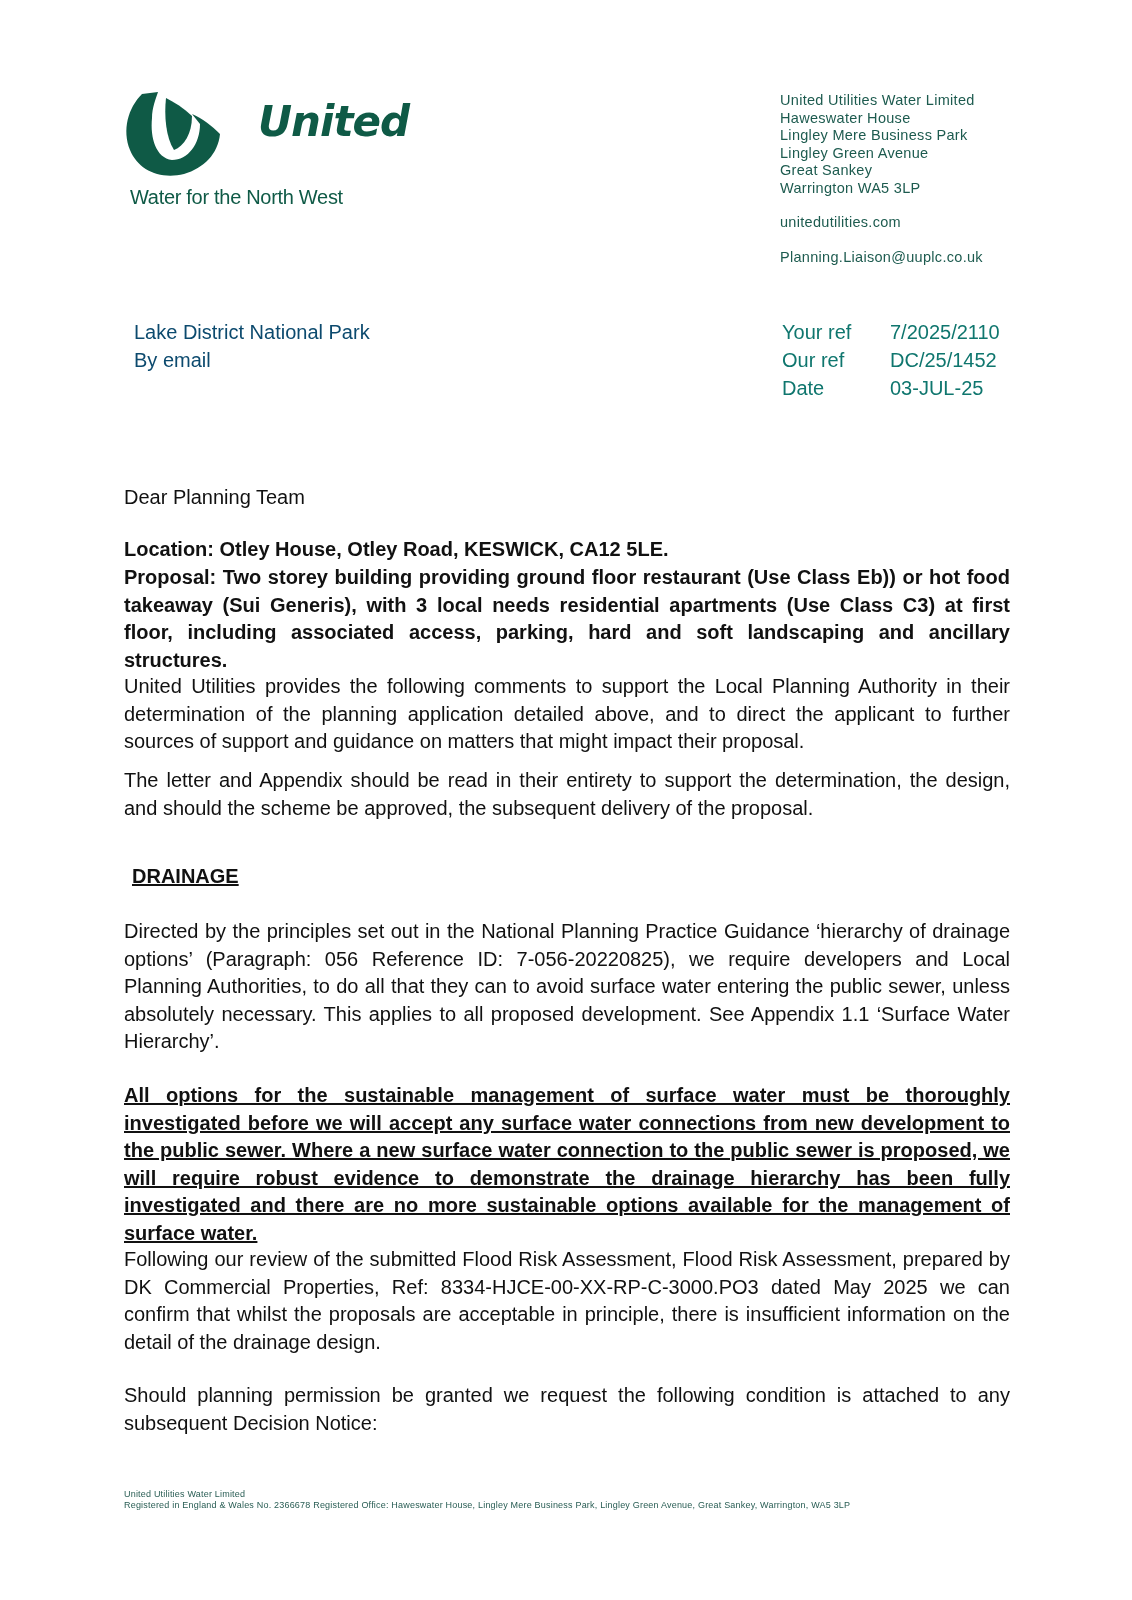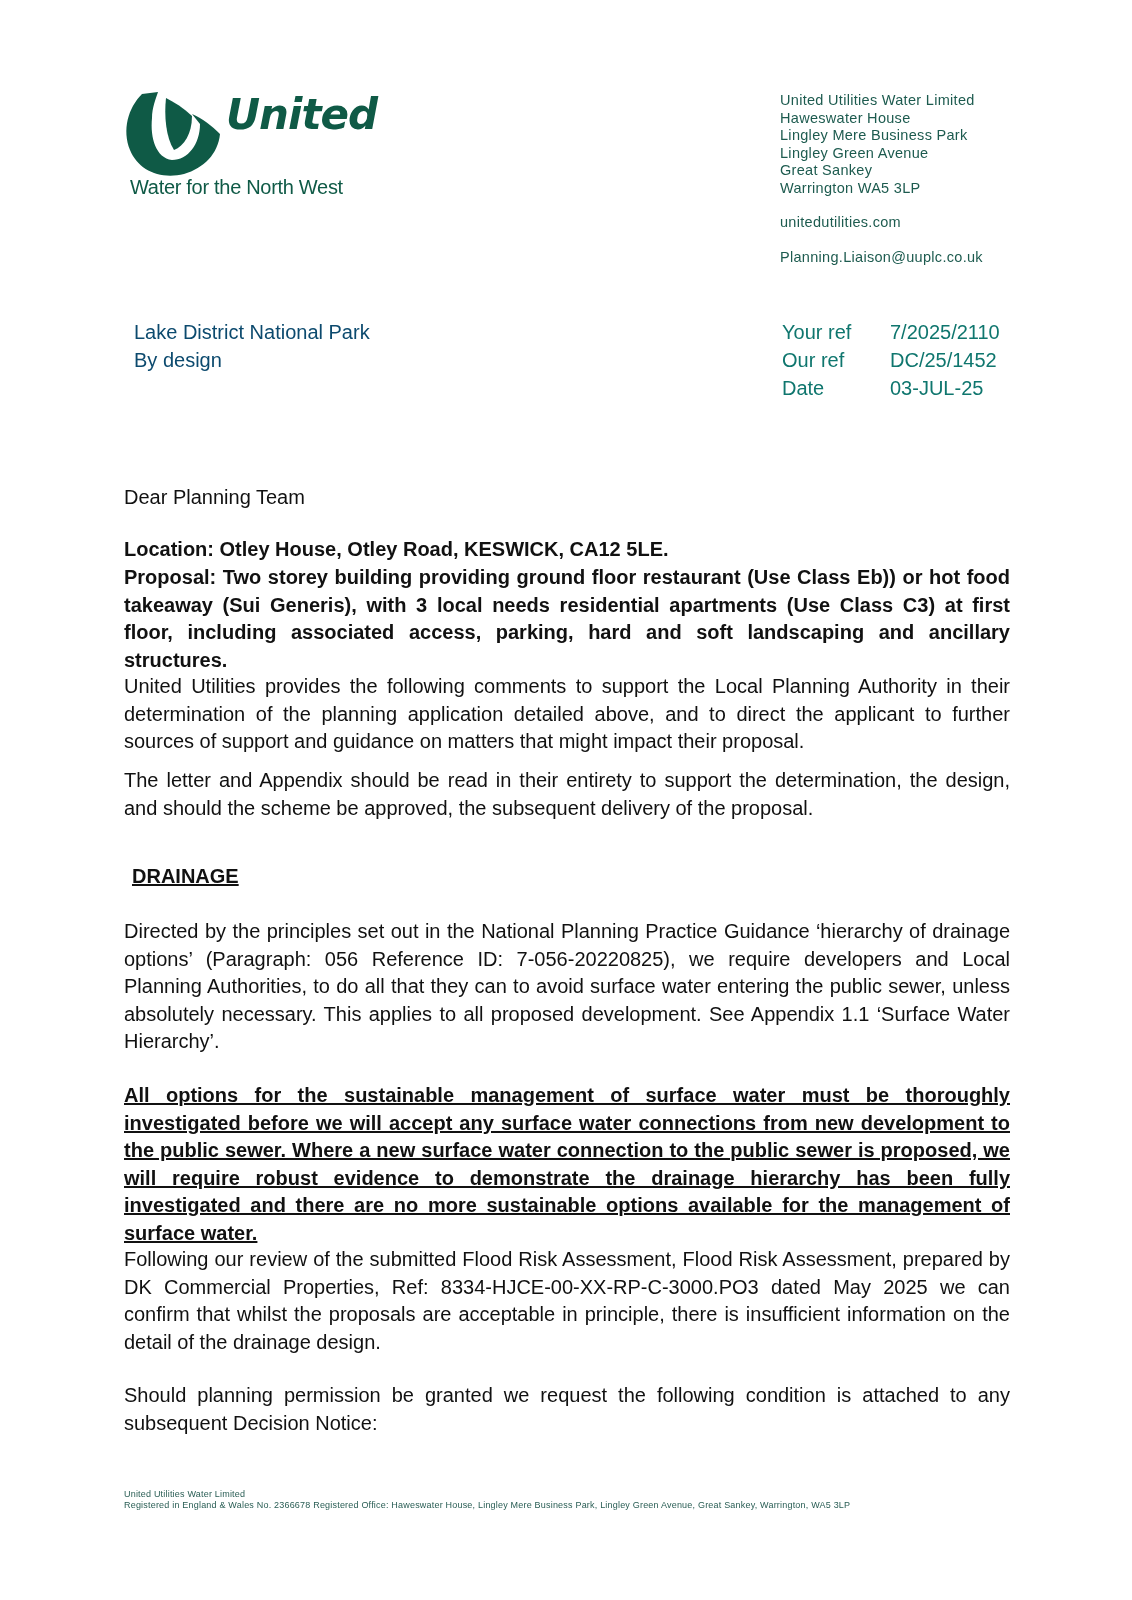--- a/index.html
+++ b/index.html
@@ -31,26 +31,26 @@
     }
     .logo-word {
       position: absolute;
       left: 104px;
       font-family: "DejaVu Sans", sans-serif;
       font-style: italic;
       font-weight: bold;
       color: #0f5a46;
       letter-spacing: -1px;
     }
-    .logo-word.w1 { top: 4px; font-size: 42px; line-height: 46px; }
+    .logo-word.w1 { top: 11px; font-size: 42px; line-height: 46px; margin-left: 32px; }
     .logo-word.w2 { top: 40px; font-size: 42px; line-height: 46px; }
     .logo-tag {
       position: absolute;
       left: 8px;
-      top: 88px;
+      top: 98px;
       font-family: "Liberation Sans", sans-serif;
       font-size: 20px;
       color: #0f5a46;
       letter-spacing: -0.3px;
       white-space: nowrap;
     }
     .sender {
       position: absolute;
       left: 780px;
       top: 92px;
@@ -136,21 +136,21 @@
   <span class="line">Lingley Mere Business Park</span>
   <span class="line">Lingley Green Avenue</span>
   <span class="line">Great Sankey</span>
   <span class="line">Warrington WA5 3LP</span>
   <span class="line web">unitedutilities.com</span>
   <span class="line email">Planning.Liaison@uuplc.co.uk</span>
 </div>
 
 <div class="recipient">
   <span class="line">Lake District National Park</span>
-  <span class="line">By design</span>
+  <span class="line">By email</span>
 </div>
 
 <div class="refs">
   <div class="row">
     <span class="lbl">Your ref</span>
     <span>7/2025/2110</span>
   </div>
   <div class="row">
     <span class="lbl">Our ref</span>
     <span>DC/25/1452</span>

